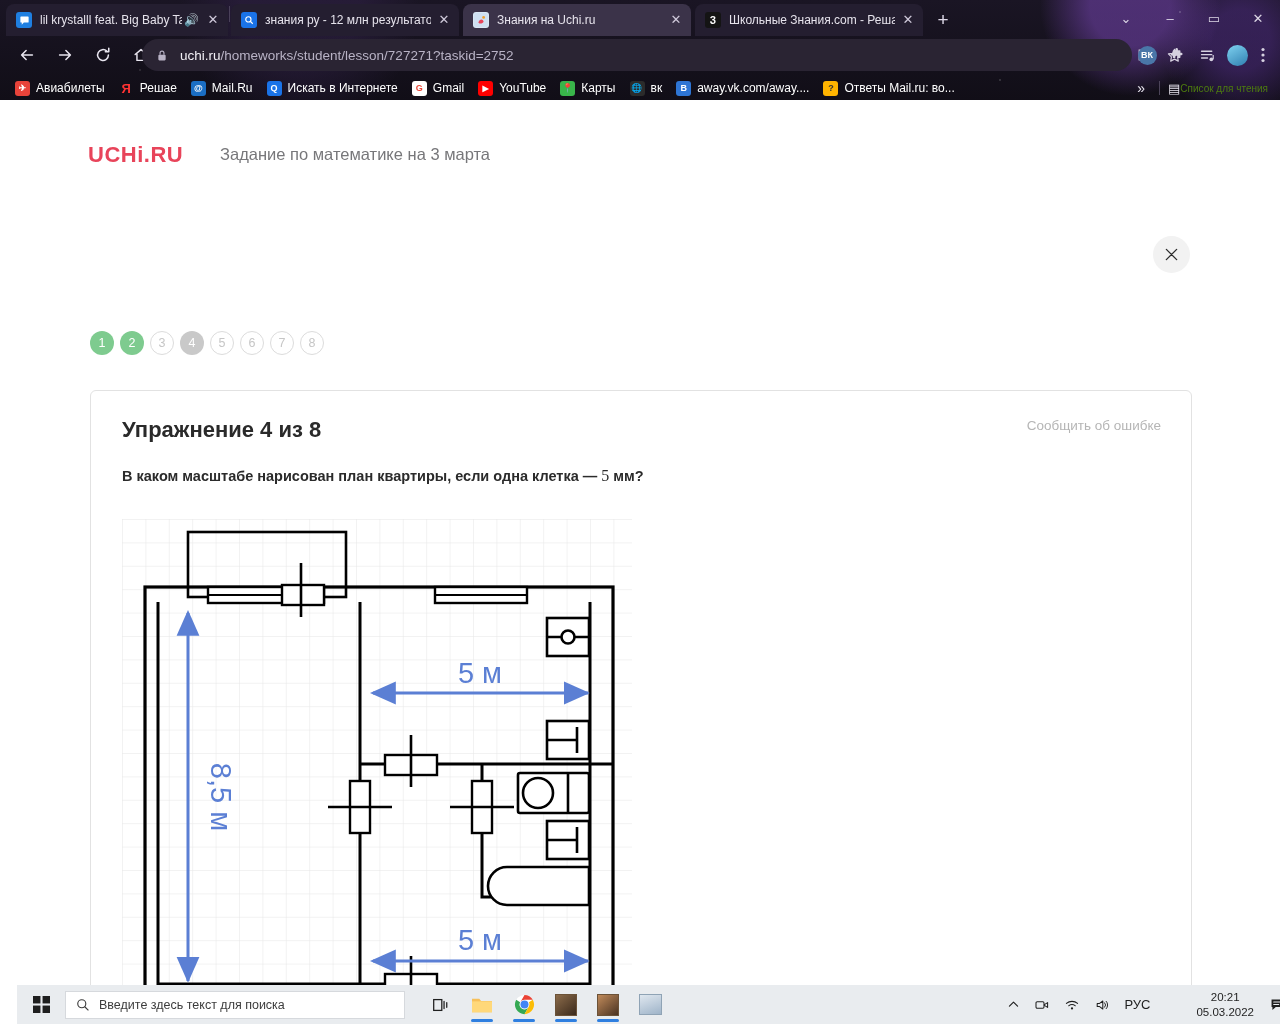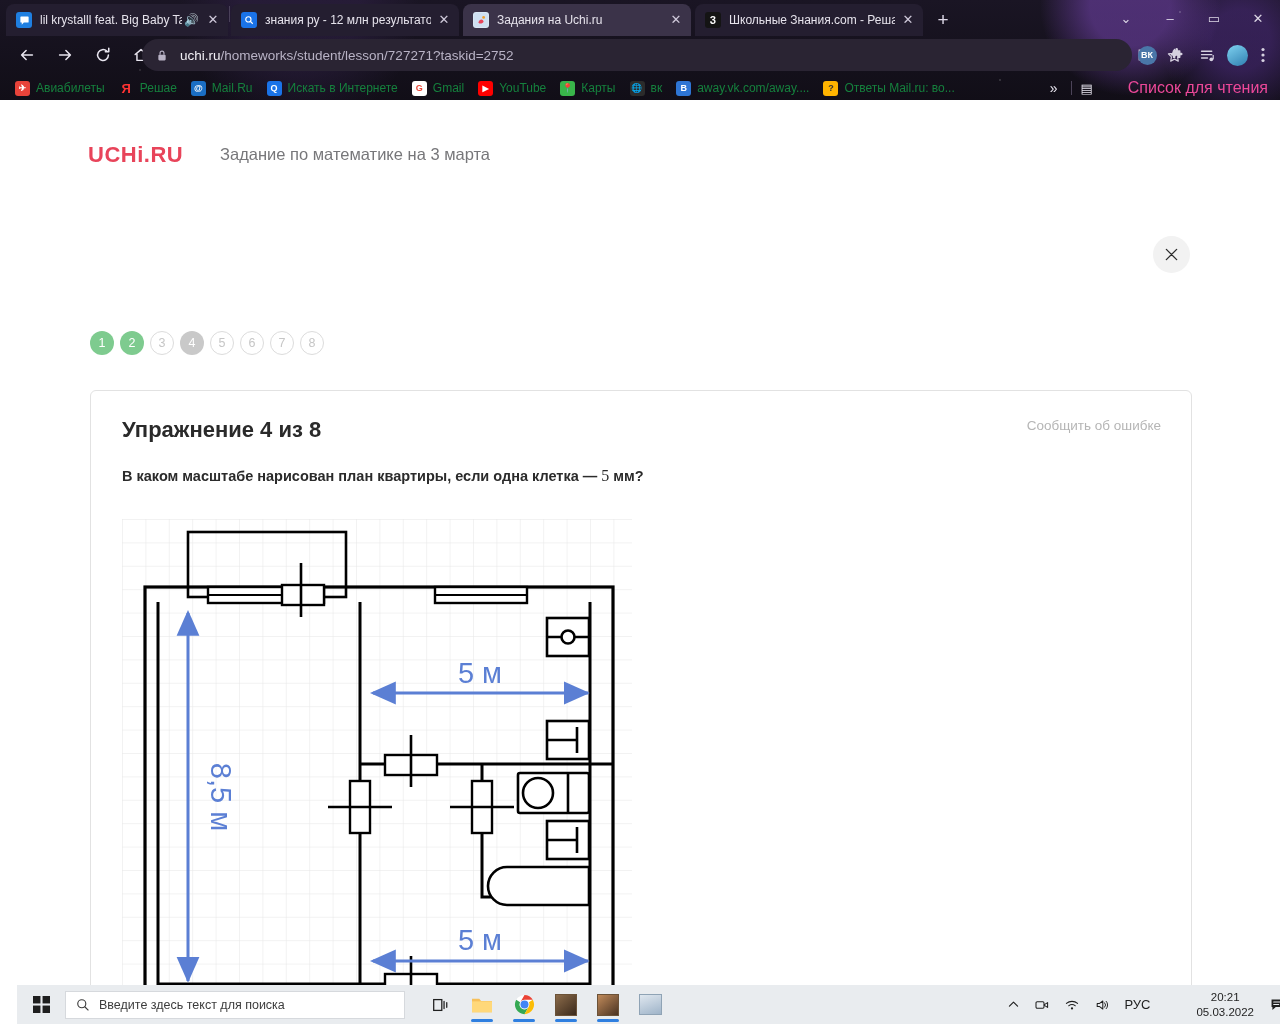--- a/index.html
+++ b/index.html
@@ -63,21 +63,21 @@
   .url b{color:#f2f0f6;font-weight:400;}
   .omni-actions{position:absolute;right:92px;top:39px;height:32px;display:flex;align-items:center;gap:2px;}
   .omni-actions .ico{width:28px;height:28px;display:flex;align-items:center;justify-content:center;color:#d6d1e0;}
   .ext-icons{position:absolute;right:8px;top:39px;height:32px;display:flex;align-items:center;gap:4px;}
   .ext-icons .ico{width:26px;height:26px;display:flex;align-items:center;justify-content:center;color:#d6d1e0;font-size:13px;}
 
   
   .bookmarks{position:absolute;left:0;top:76px;height:24px;width:1280px;display:flex;align-items:center;padding-left:8px;box-sizing:border-box;}
   .bm{display:flex;align-items:center;height:22px;padding:0 7px;border-radius:4px;white-space:nowrap;}
   .bm .bico{width:15px;height:15px;border-radius:3px;margin-right:6px;flex:0 0 15px;display:flex;align-items:center;justify-content:center;font-size:9px;color:#fff;font-weight:bold;}
-  .bm .blab{font-size:12px;color:#15803d;}
+  .bm .blab{font-size:12px;color:#ffffff;}
   .bm-right{position:absolute;right:6px;top:0;height:24px;display:flex;align-items:center;}
   .bm-sep{width:1px;height:14px;background:#4c4459;margin:0 8px;}
 
   
   .page{position:absolute;left:0;top:100px;width:1280px;height:885px;background:#fff;overflow:hidden;}
   .page-header{position:absolute;left:0;top:0;width:1280px;height:86px;}
   .logo{position:absolute;left:88px;top:42px;font-size:22px;font-weight:bold;color:#e8445a;letter-spacing:.5px;}
   .header-title{position:absolute;left:220px;top:45px;font-size:16.5px;color:#77777a;}
   .close-btn{position:absolute;left:1153px;top:136px;width:37px;height:37px;border-radius:50%;background:#f2f2f2;
              display:flex;align-items:center;justify-content:center;}
@@ -146,21 +146,21 @@
       </div>
 
       <div class="tab active" style="width:228px;margin-left:4px;">
         <span class="favicon" style="background:#d9e7f5;">
           <svg width="14" height="14" viewBox="0 0 16 16">
               <rect width="16" height="16" rx="3" fill="#cfe0f2"></rect>
               <path d="M5 11c1-4 5-5 6-1-1 2-4 3-6 1z" fill="#e8445a"></path>
               <circle cx="11" cy="5" r="1.6" fill="#f0a030"></circle>
             </svg>
         </span>
-        <span class="ttl">Задания на Uchi.ru</span>
+        <span class="ttl">Знания на Uchi.ru</span>
         <span class="tclose">✕</span>
       </div>
 
       <div class="tab inactive" style="width:228px;margin-left:4px;">
         <span class="favicon" style="background:#141414;font-weight:bold;font-size:10px;">З</span>
         <span class="ttl">Школьные Знания.com - Решае</span>
         <span class="tclose">✕</span>
       </div>
 
       <div class="newtab">+</div>
@@ -288,21 +288,21 @@
         </div>
       <div class="bm">
           <span class="bico" style="background:#ffb400;color:#333;">?</span>
           <span class="blab">Ответы Mail.ru: во...</span>
         </div>
 
       <div class="bm-right">
         <span style="font-size:14px;color:#e8e5ef;padding:0 6px;">»</span>
         <span class="bm-sep"></span>
         <span class="bico" style="background:transparent;color:#e8e5ef;font-size:13px;">▤</span>
-        <span class="blab" style="font-size:16px;color:#ec4899;padding-right:6px;padding-left:35px;">Список для чтения</span>
+        <span class="blab" style="font-size:10px;color:#4d7c0f;padding-right:6px;">Список для чтения</span>
       </div>
     </div>
   </div>
 
   <div class="page">
 
     <div class="page-header">
       <div class="logo">UCHi.RU</div>
       <div class="header-title">Задание по математике на 3 марта</div>
     </div>

